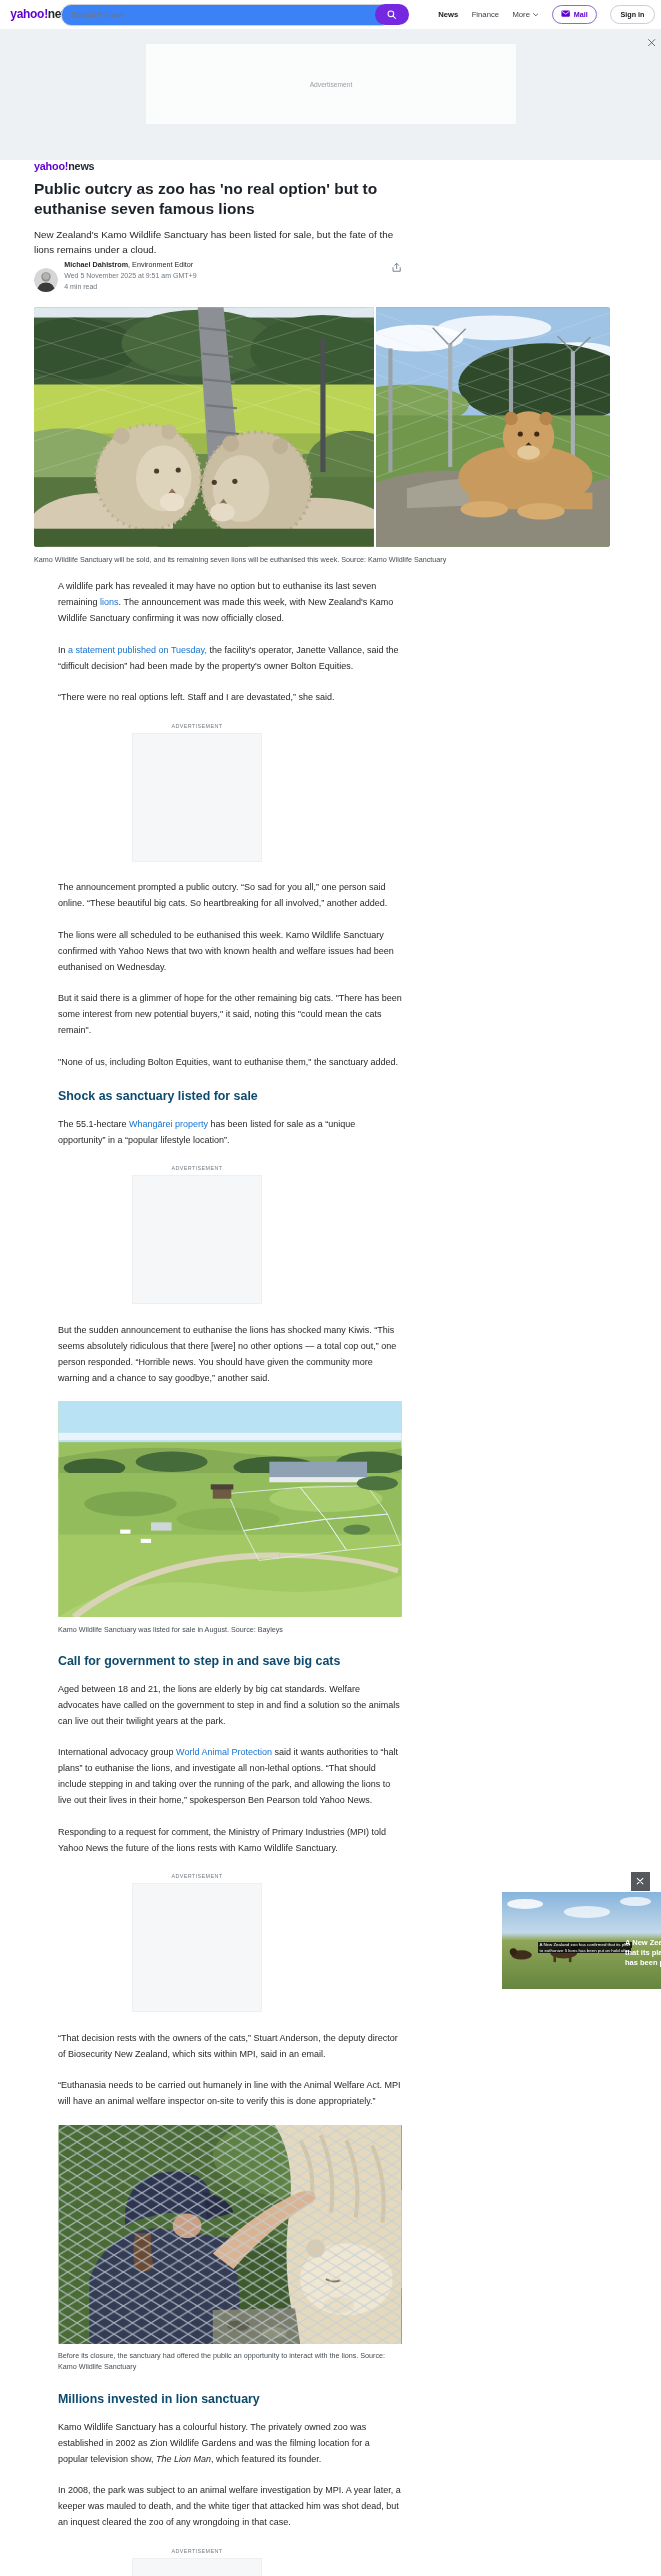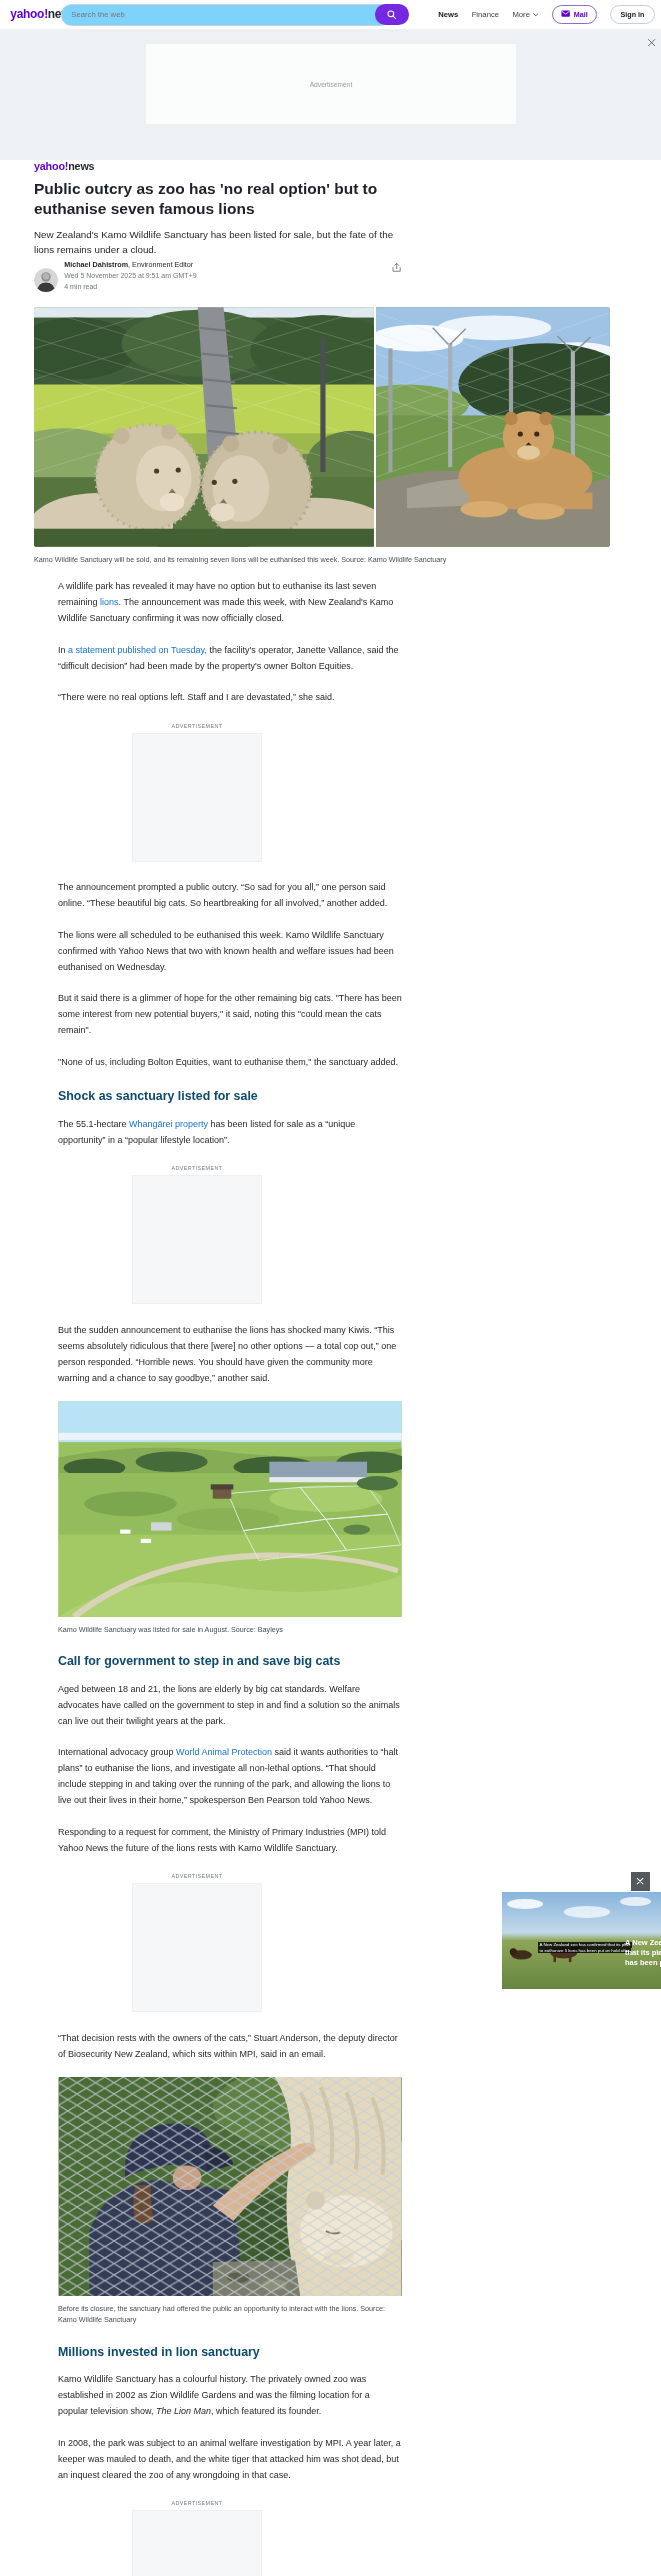--- a/index.html
+++ b/index.html
@@ -5,21 +5,21 @@
   html,body{margin:0;padding:0;}
   body{font-family:"Liberation Sans", sans-serif;background:#fff;}
   #page{position:relative;width:662px;height:3091px;overflow:hidden;background:#fff;}
 
   
   .hdr{position:absolute;top:0;left:0;width:662px;height:29px;background:#fff;z-index:9;}
   .logo{position:absolute;left:10.3px;top:7.2px;font-size:12px;font-weight:800;letter-spacing:-0.3px;cursor:pointer;}
   .logo .y{color:#5f01d1;}
   .logo .n{color:#232a31;}
   .searchwrap{position:absolute;left:61px;top:4.1px;width:348px;height:20.6px;}
-  .searchwrap input{width:309px;height:19.6px;border:0.5px solid #ccd2d8;border-radius:10.3px;padding:0 9.3px;font-size:7.7px;color:#232a31;outline:none;background:#7dd3fc;font-family:"Liberation Sans",sans-serif;}
+  .searchwrap input{width:309px;height:19.6px;border:0.5px solid #ccd2d8;border-radius:10.3px;padding:0 9.3px;font-size:7.7px;color:#232a31;outline:none;background:#3b82f6;font-family:"Liberation Sans",sans-serif;}
   .searchbtn{position:absolute;right:0;top:0;width:34px;height:20.6px;background:#7429e0;border:none;border-radius:10.3px;cursor:pointer;display:flex;align-items:center;justify-content:center;}
   .hnav{position:absolute;right:7.2px;top:0;height:29px;display:flex;align-items:center;gap:13.4px;}
   .hlink{font-size:7.7px;color:#3a4047;cursor:pointer;display:flex;align-items:center;gap:2.6px;}
   .hlink.bold{font-weight:700;color:#16181c;}
   .pill{display:flex;align-items:flex-end;gap:3.6px;border-radius:10.3px;cursor:pointer;font-size:7.2px;font-weight:700;}
   .mailpill{border:0.8px solid #8f6ad1;color:#6001d2;padding:4.1px 8.2px;background:#fff;}
   .signpill{border:0.5px solid #c9cfd6;color:#16181c;padding:4.1px 9.3px;background:#fff;}
 
   
   .adstrip{position:absolute;top:29px;left:0;width:662px;height:131px;background:#eef1f4;}
@@ -322,20 +322,21 @@
         <p>Aged between 18 and 21, the lions are elderly by big cat standards. Welfare advocates have called on the government to step in and find a solution so the animals can live out their twilight years at the park.</p>
         <p><span>International advocacy group </span><a>World Animal Protection</a><span> said it wants authorities to “halt plans” to euthanise the lions, and investigate all non-lethal options. “That should include stepping in and taking over the running of the park, and allowing the lions to live out their lives in their home,” spokesperson Ben Pearson told Yahoo News.</span></p>
         <p>Responding to a request for comment, the Ministry of Primary Industries (MPI) told Yahoo News the future of the lions rests with Kamo Wildlife Sanctuary.</p>
 
         <div class="ad-in">
           <div class="lbl">ADVERTISEMENT</div>
           <div class="bx"></div>
         </div>
 
         <p>“That decision rests with the owners of the cats,” Stuart Anderson, the deputy director of Biosecurity New Zealand, which sits within MPI, said in an email.</p>
+        <p>“Euthanasia needs to be carried out humanely in line with the Animal Welfare Act. MPI will have an animal welfare inspector on-site to verify this is done appropriately.”</p>
 
         <div class="inimg">
           <svg width="344" height="219" viewBox="0 0 667 426">
             <defs>
               <pattern id="mesh" width="36" height="22" patternUnits="userSpaceOnUse">
                 <path d="M0 11 L18 0 L36 11 L18 22 Z" fill="none" stroke="#c3ced6" stroke-width="2.4"></path>
               </pattern>
             </defs>
             <rect width="667" height="426" fill="#4a6b35"></rect>
             <ellipse cx="520" cy="60" rx="220" ry="90" fill="#5d8243"></ellipse>

